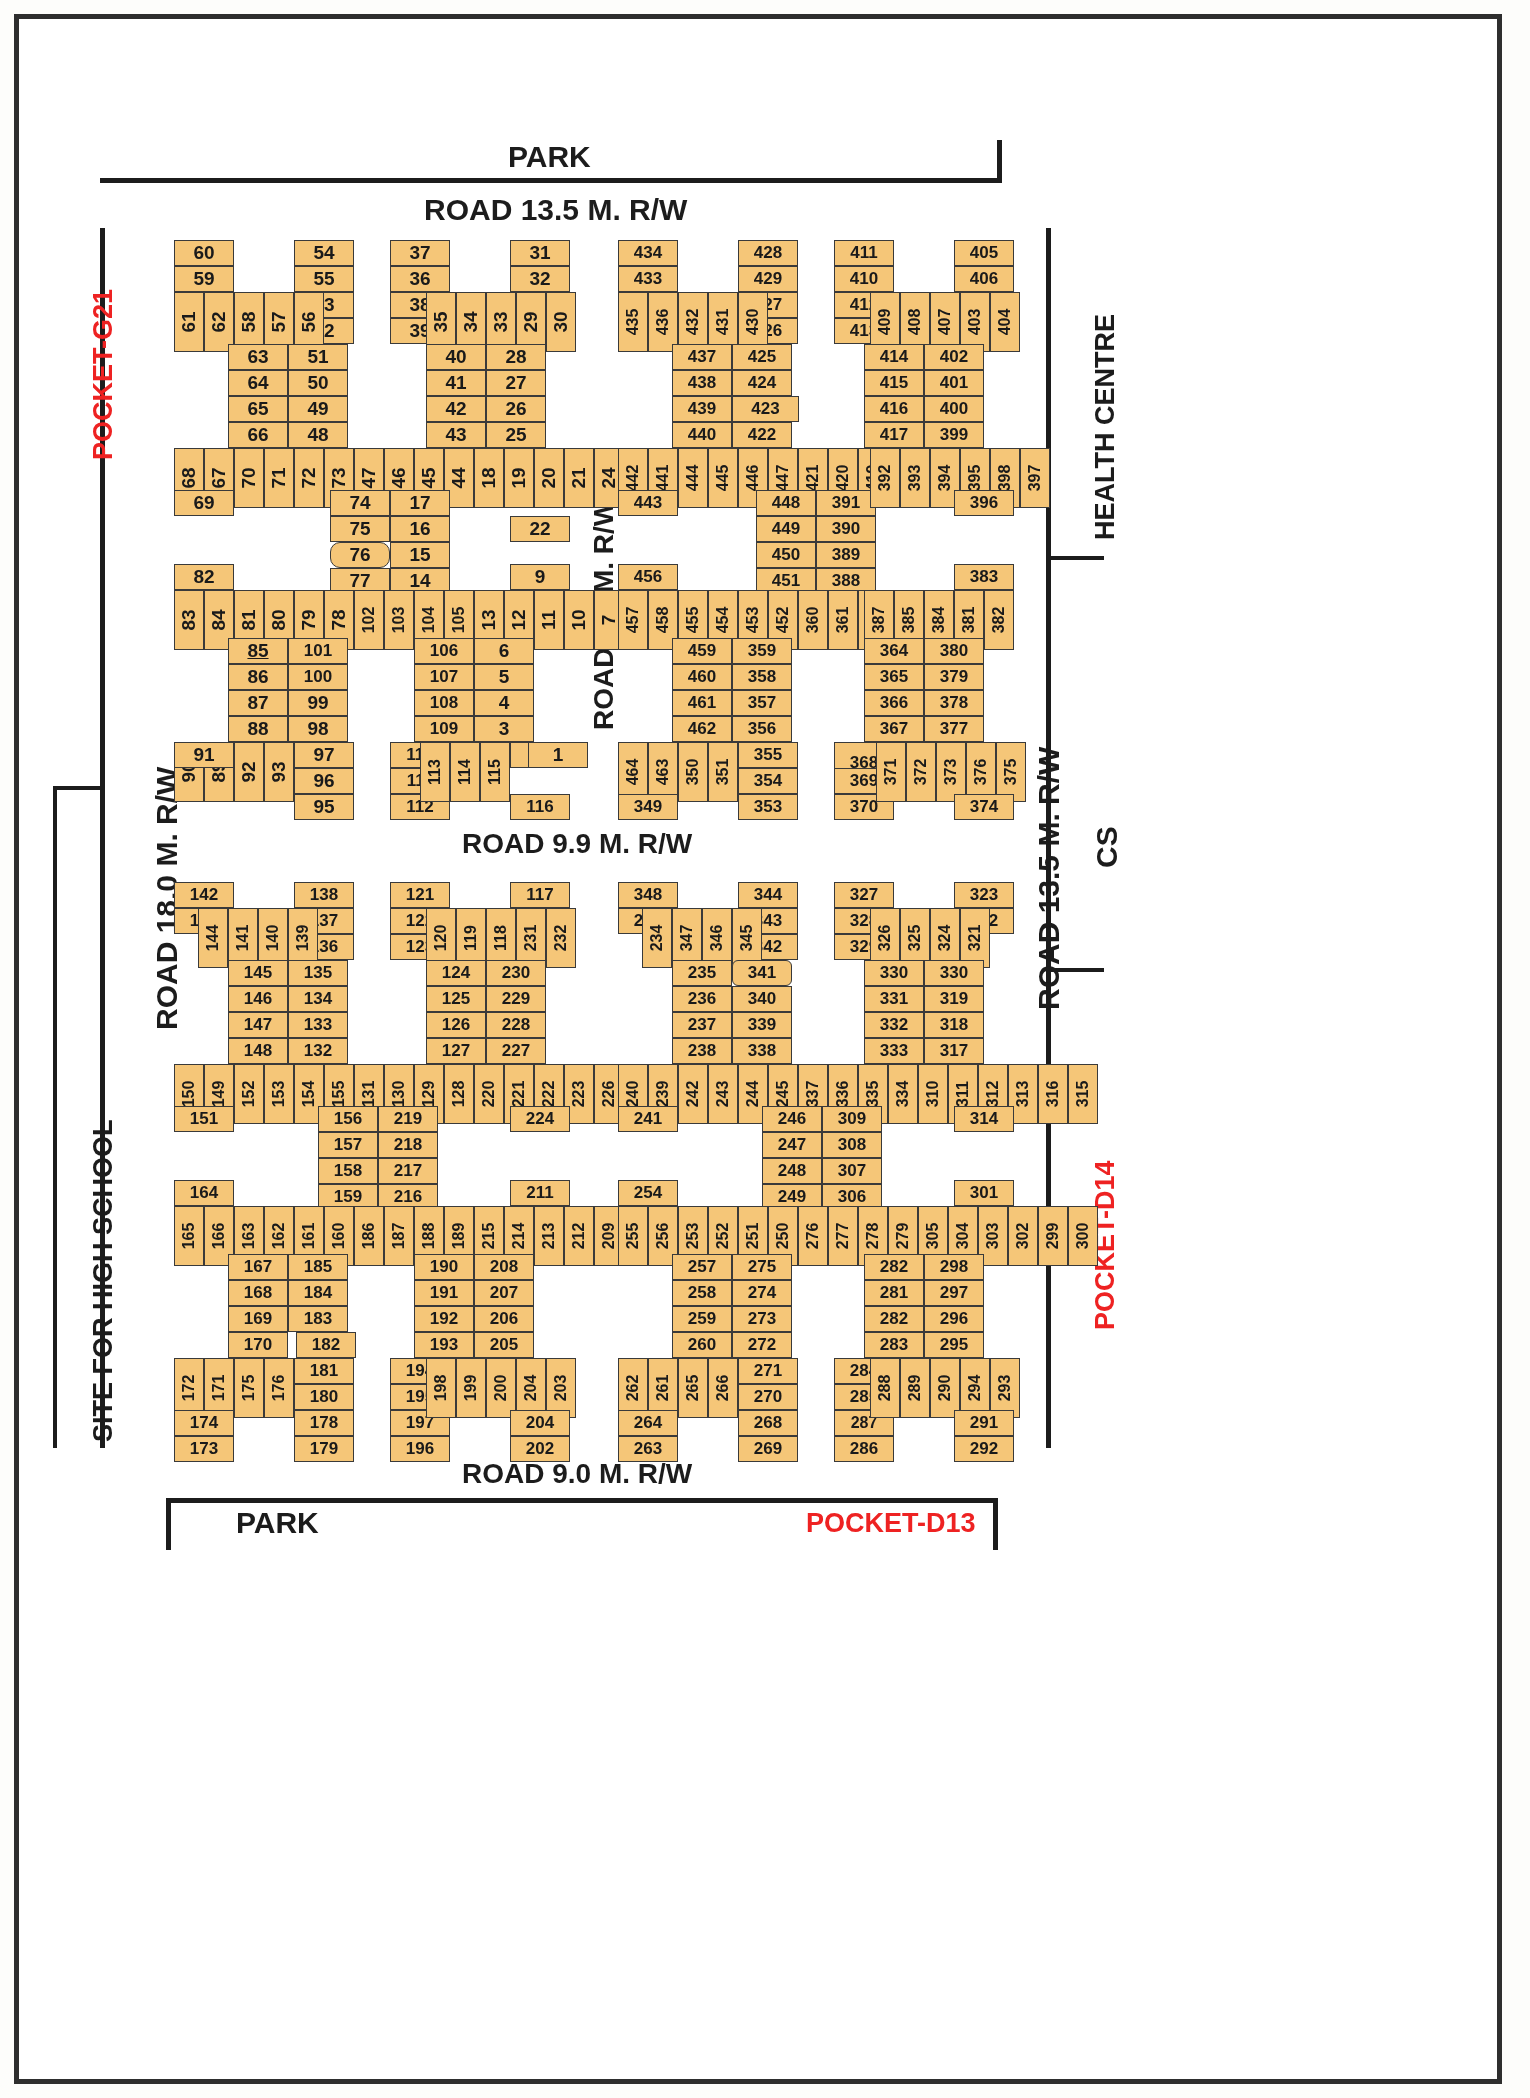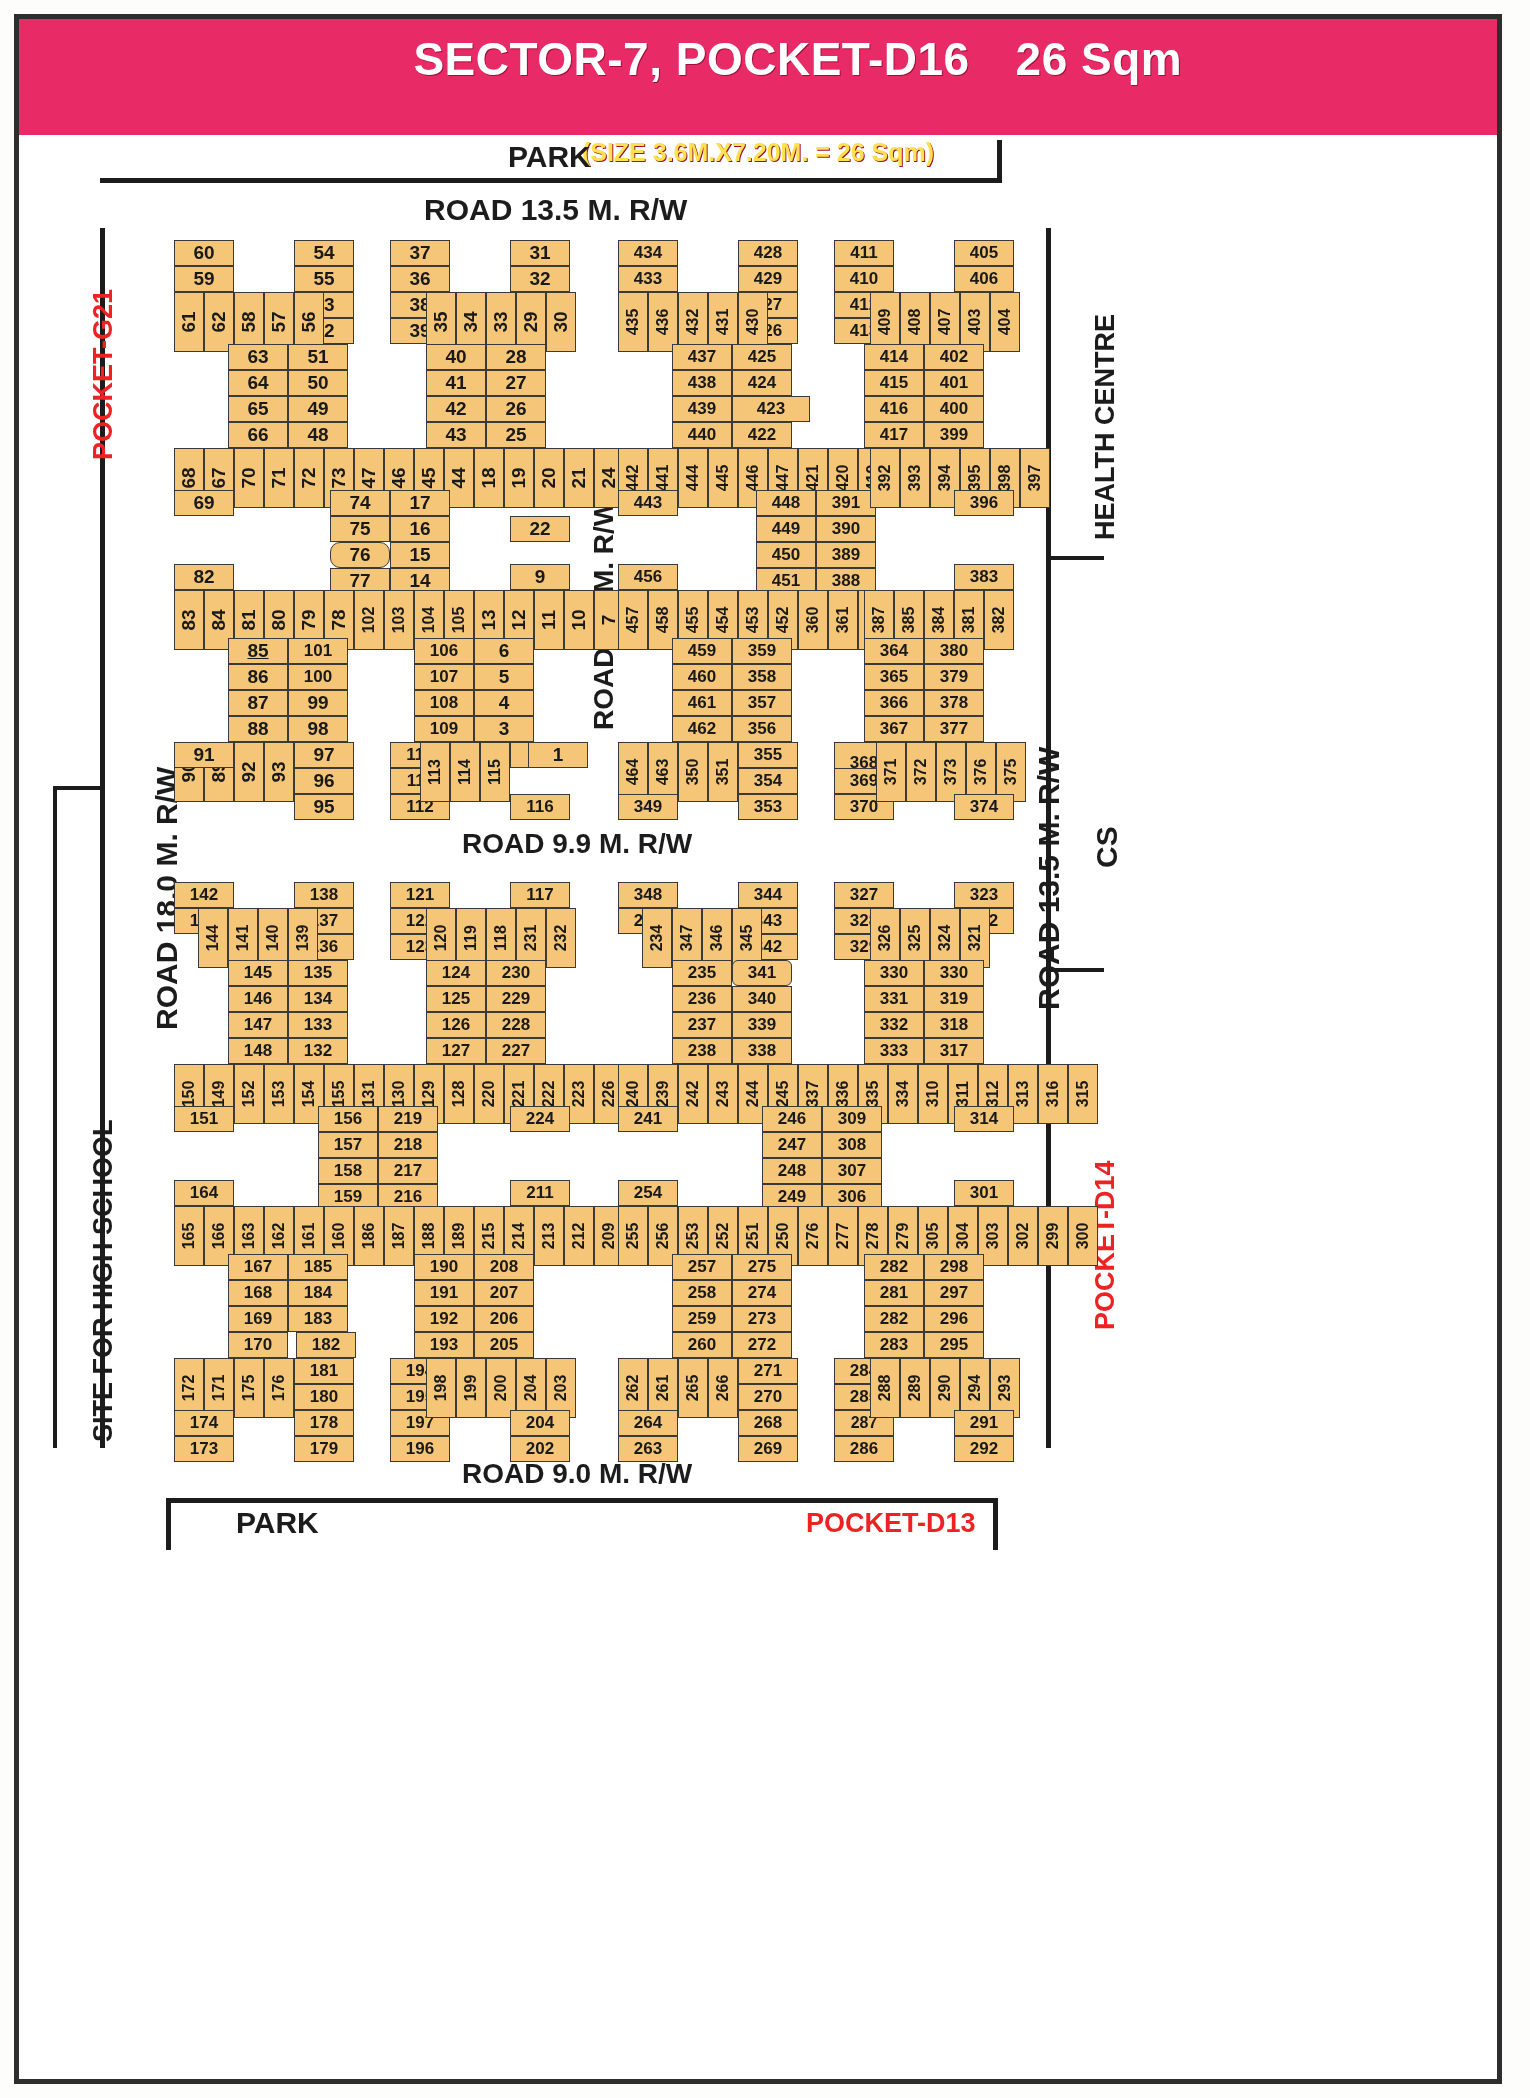--- a/index.html
+++ b/index.html
@@ -45,26 +45,20 @@
   .plot.h{font-size:19px;}
   .plot.v{font-size:19px;}
   .plot.v span{transform:rotate(-90deg);display:block;white-space:nowrap;}
 </style>
 </head>
 <body>
 
 <div id="page">
   <div id="sheet"></div>
 
-  <div id="banner">
-    <div class="t1">
-      <span>SECTOR-7, POCKET-D16</span><span class="sq">26 Sqm</span>
-    </div>
-    <div class="t2">(SIZE 3.6M.X7.20M. = 26 Sqm)</div>
-  </div>
 
   <div class="rule" style="left:100px;top:178px;width:902px;height:5px;"></div>
   <div class="rule" style="left:997px;top:140px;width:5px;height:43px;"></div>
   <div class="lbl" style="left:508px;top:140px;font-size:30px;">PARK</div>
 
   <div class="lbl" style="left:424px;top:193px;font-size:30px;">ROAD 13.5 M. R/W</div>
 
   <div class="rule" style="left:100px;top:228px;width:5px;height:1220px;"></div>
   <div class="rule" style="left:53px;top:786px;width:52px;height:4px;"></div>
   <div class="rule" style="left:53px;top:786px;width:4px;height:662px;"></div>
@@ -326,21 +320,21 @@
         <span>431</span>
       </div>
       <div class="plot v" style="left: 738px; top: 292px; width: 30px; height: 60px; font-size: 16px;">
         <span>430</span>
       </div>
       <div class="plot h" style="left: 672px; top: 344px; width: 60px; height: 26px; font-size: 17px;">437</div>
       <div class="plot h" style="left: 732px; top: 344px; width: 60px; height: 26px; font-size: 17px;">425</div>
       <div class="plot h" style="left: 672px; top: 370px; width: 60px; height: 26px; font-size: 17px;">438</div>
       <div class="plot h" style="left: 732px; top: 370px; width: 60px; height: 26px; font-size: 17px;">424</div>
       <div class="plot h" style="left: 672px; top: 396px; width: 60px; height: 26px; font-size: 17px;">439</div>
-      <div class="plot h" style="left: 732px; top: 396px; width: 78px; height: 26px; font-size: 17px;">423</div>
+      <div class="plot h" style="left: 732px; top: 396px; width: 67px; height: 26px; font-size: 17px;">423</div>
       <div class="plot h" style="left: 672px; top: 422px; width: 60px; height: 26px; font-size: 17px;">440</div>
       <div class="plot h" style="left: 732px; top: 422px; width: 60px; height: 26px; font-size: 17px;">422</div>
       <div class="plot v" style="left: 618px; top: 448px; width: 30px; height: 60px; font-size: 16px;">
         <span>442</span>
       </div>
       <div class="plot v" style="left: 648px; top: 448px; width: 30px; height: 60px; font-size: 16px;">
         <span>441</span>
       </div>
       <div class="plot v" style="left: 678px; top: 448px; width: 30px; height: 60px; font-size: 16px;">
         <span>444</span>

